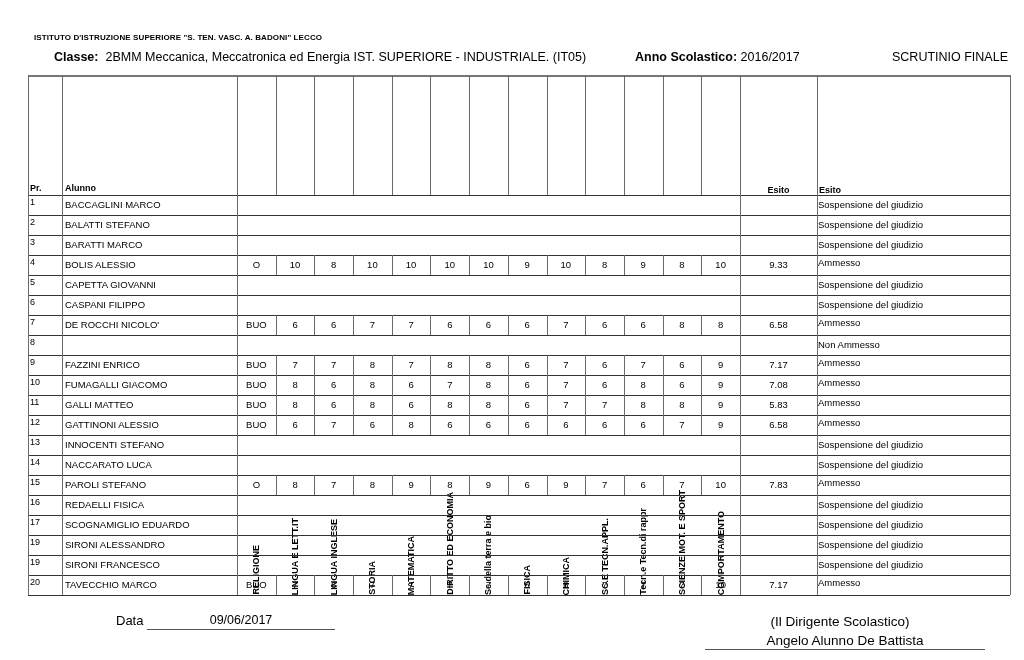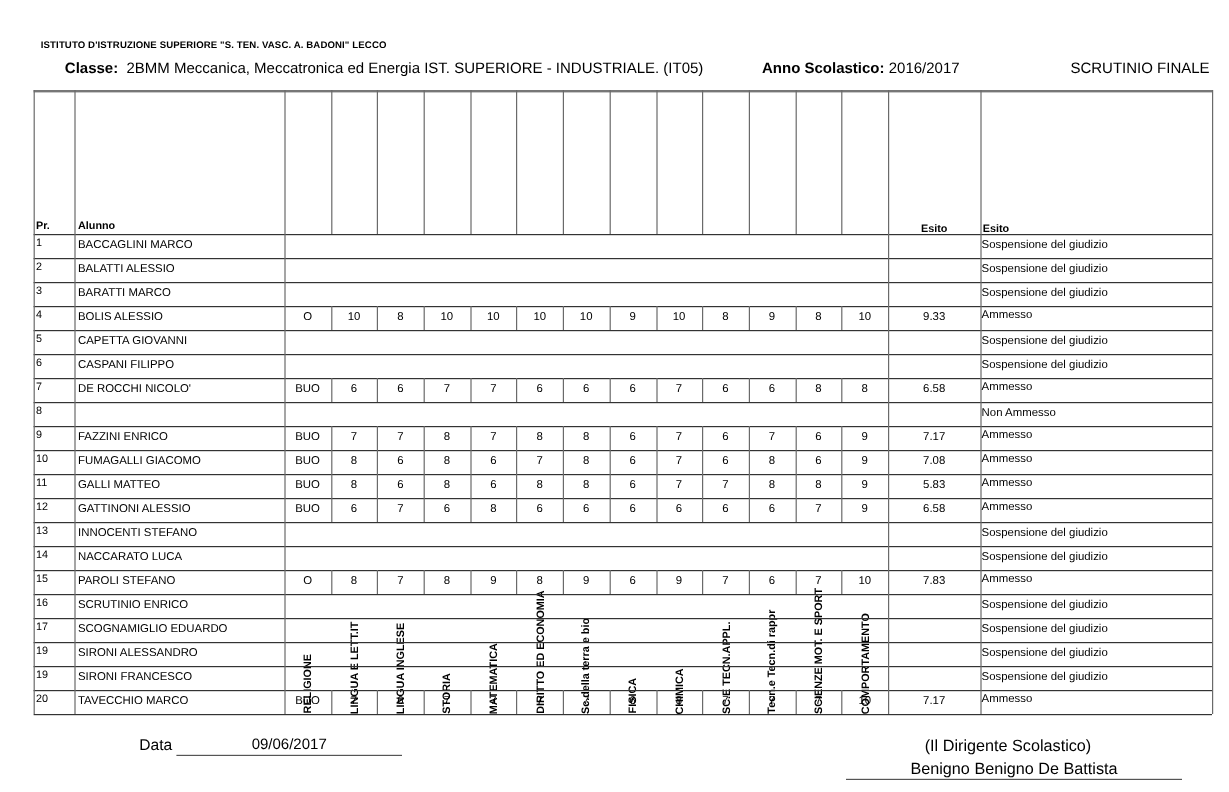--- a/index.html
+++ b/index.html
@@ -134,21 +134,21 @@
     <div class="cell" style="left: 37px; top: 120px;">BACCAGLINI MARCO</div>
     <div class="cell c" style="left: 712px; width: 77px; top: 120px;"></div>
     <div class="cell esito" style="left: 790px; top: 118px; line-height: 24px;">Sospensione del giudizio</div>
     <div class="vline" style="left: 0px; top: 140px; height: 20px;"></div>
     <div class="vline" style="left: 34px; top: 140px; height: 20px;"></div>
     <div class="vline" style="left: 209px; top: 140px; height: 20px;"></div>
     <div class="vline" style="left: 712px; top: 140px; height: 20px;"></div>
     <div class="vline" style="left: 789px; top: 140px; height: 20px;"></div>
     <div class="vline" style="left: 982px; top: 140px; height: 20px;"></div>
     <div class="cell pr" style="left: 2px; top: 140px;">2</div>
-    <div class="cell" style="left: 37px; top: 140px;">BALATTI ALESSIO</div>
+    <div class="cell" style="left: 37px; top: 140px;">BALATTI STEFANO</div>
     <div class="cell c" style="left: 712px; width: 77px; top: 140px;"></div>
     <div class="cell esito" style="left: 790px; top: 138px; line-height: 24px;">Sospensione del giudizio</div>
     <div class="vline" style="left: 0px; top: 160px; height: 20px;"></div>
     <div class="vline" style="left: 34px; top: 160px; height: 20px;"></div>
     <div class="vline" style="left: 209px; top: 160px; height: 20px;"></div>
     <div class="vline" style="left: 712px; top: 160px; height: 20px;"></div>
     <div class="vline" style="left: 789px; top: 160px; height: 20px;"></div>
     <div class="vline" style="left: 982px; top: 160px; height: 20px;"></div>
     <div class="cell pr" style="left: 2px; top: 160px;">3</div>
     <div class="cell" style="left: 37px; top: 160px;">BARATTI MARCO</div>
@@ -448,21 +448,21 @@
     <div class="cell c" style="left: 673.308px; width: 38.6923px; top: 400px;">10</div>
     <div class="cell c" style="left: 712px; width: 77px; top: 400px;">7.83</div>
     <div class="cell esito" style="left: 790px; top: 398px; line-height: 20px;">Ammesso</div>
     <div class="vline" style="left: 0px; top: 420px; height: 20px;"></div>
     <div class="vline" style="left: 34px; top: 420px; height: 20px;"></div>
     <div class="vline" style="left: 209px; top: 420px; height: 20px;"></div>
     <div class="vline" style="left: 712px; top: 420px; height: 20px;"></div>
     <div class="vline" style="left: 789px; top: 420px; height: 20px;"></div>
     <div class="vline" style="left: 982px; top: 420px; height: 20px;"></div>
     <div class="cell pr" style="left: 2px; top: 420px;">16</div>
-    <div class="cell" style="left: 37px; top: 420px;">SCRUTINIO ENRICO</div>
+    <div class="cell" style="left: 37px; top: 420px;">REDAELLI FISICA</div>
     <div class="cell c" style="left: 712px; width: 77px; top: 420px;"></div>
     <div class="cell esito" style="left: 790px; top: 418px; line-height: 24px;">Sospensione del giudizio</div>
     <div class="vline" style="left: 0px; top: 440px; height: 20px;"></div>
     <div class="vline" style="left: 34px; top: 440px; height: 20px;"></div>
     <div class="vline" style="left: 209px; top: 440px; height: 20px;"></div>
     <div class="vline" style="left: 712px; top: 440px; height: 20px;"></div>
     <div class="vline" style="left: 789px; top: 440px; height: 20px;"></div>
     <div class="vline" style="left: 982px; top: 440px; height: 20px;"></div>
     <div class="cell pr" style="left: 2px; top: 440px;">17</div>
     <div class="cell" style="left: 37px; top: 440px;">SCOGNAMIGLIO EDUARDO</div>
@@ -521,13 +521,13 @@
     <div class="cell c" style="left: 595.923px; width: 38.6923px; top: 500px;">7</div>
     <div class="cell c" style="left: 634.615px; width: 38.6923px; top: 500px;">7</div>
     <div class="cell c" style="left: 673.308px; width: 38.6923px; top: 500px;">10</div>
     <div class="cell c" style="left: 712px; width: 77px; top: 500px;">7.17</div>
     <div class="cell esito" style="left: 790px; top: 498px; line-height: 20px;">Ammesso</div>
   </div>
 
 <div class="footer-data">Data</div>
 <div class="footer-date">09/06/2017</div>
 <div class="footer-dir">(Il Dirigente Scolastico)</div>
-<div class="footer-name">Benigno Benigno De Battista</div>
+<div class="footer-name">Angelo Alunno De Battista</div>
 
 </body></html>

